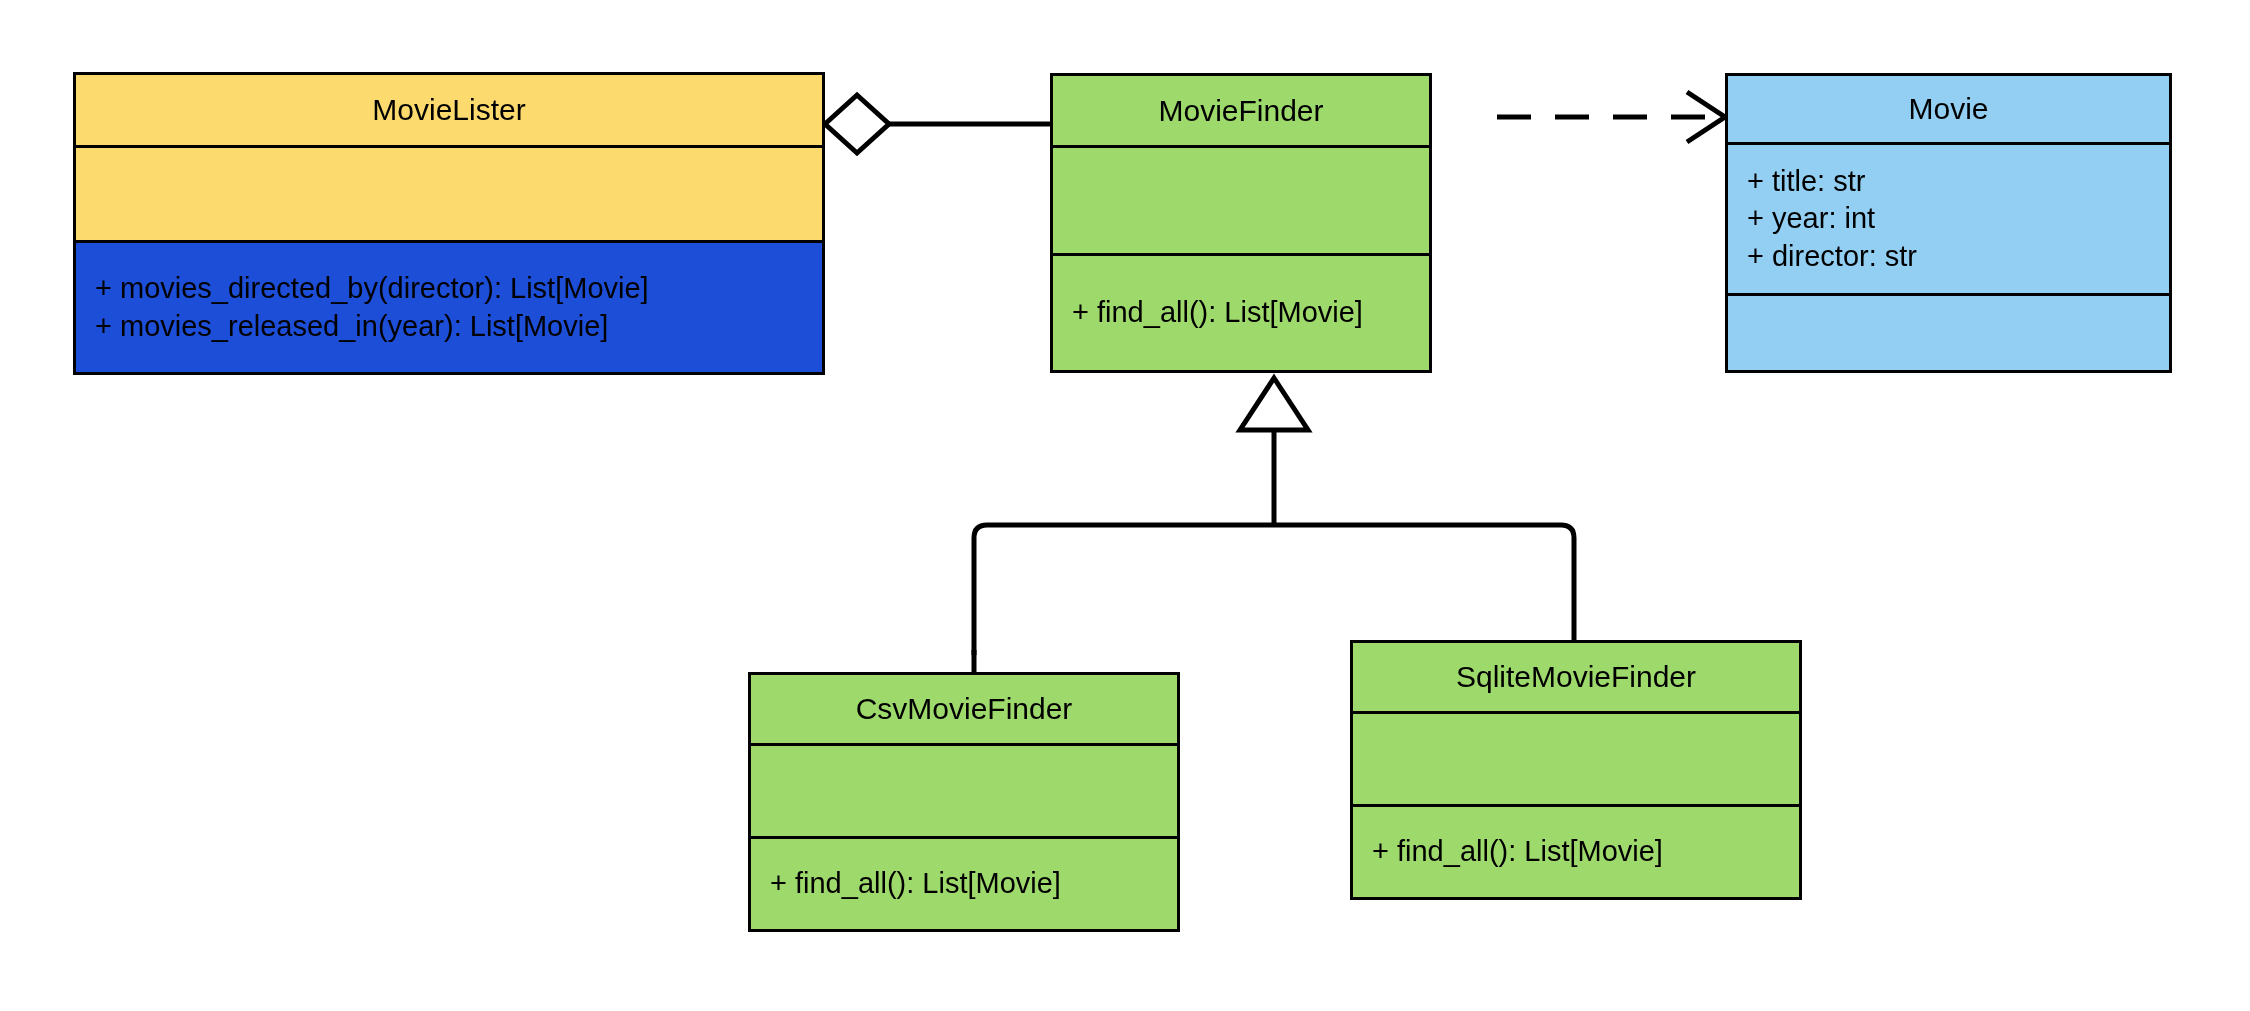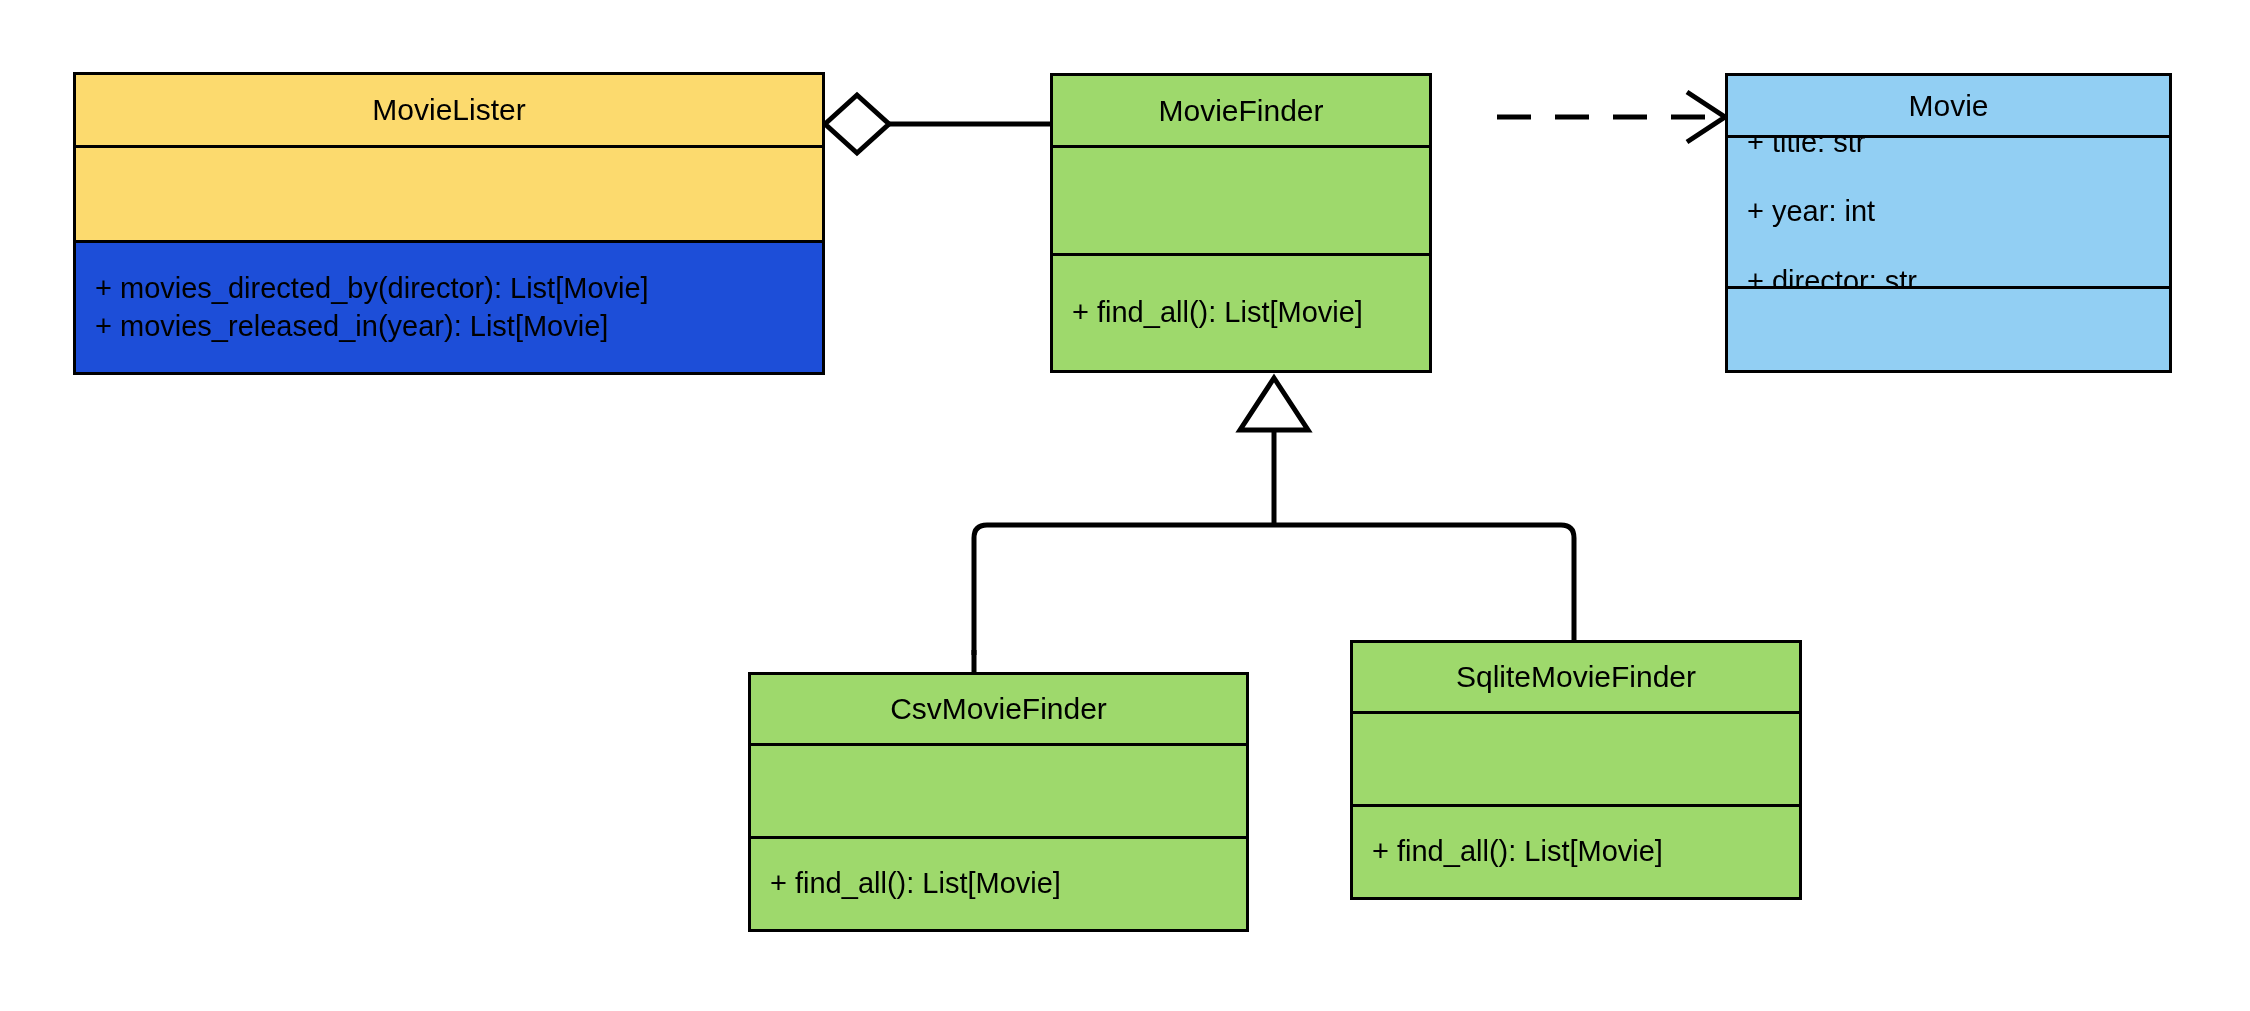--- a/index.html
+++ b/index.html
@@ -111,32 +111,32 @@
     <div class="compartment" style="height:69px; background:#9ED96C;">
       <div class="cls-name">MovieFinder</div>
     </div>
     <div class="compartment empty-compartment" style="height:108px; background:#9ED96C;"></div>
     <div class="compartment member-list" style="height:117px; background:#9ED96C;">
       <div class="member">+ find_all(): List[Movie]</div>
     </div>
   </div>
 
   <div class="uml-class" style="left:1725px; top:73px; width:447px; height:300px; background:#92CFF3;">
-    <div class="compartment" style="height:59px; background:#92CFF3;">
+    <div class="compartment" style="height:66px; background:#92CFF3;">
       <div class="cls-name">Movie</div>
     </div>
-    <div class="compartment member-list" style="height:151px; background:#92CFF3;gap:32px;">
+    <div class="compartment member-list" style="height:151px; background:#92CFF3;">
       <div class="member">+ title: str</div>
       <div class="member">+ year: int</div>
       <div class="member">+ director: str</div>
     </div>
     <div class="compartment empty-compartment" style="height:77px; background:#92CFF3;"></div>
   </div>
 
-  <div class="uml-class" style="left:748px; top:672px; width:501px; height:260px; background:#9ED96C;">
+  <div class="uml-class" style="left:748px; top:672px; width:432px; height:260px; background:#9ED96C;">
     <div class="compartment" style="height:68px; background:#9ED96C;">
       <div class="cls-name">CsvMovieFinder</div>
     </div>
     <div class="compartment empty-compartment" style="height:93px; background:#9ED96C;"></div>
     <div class="compartment member-list" style="height:93px; background:#9ED96C;">
       <div class="member">+ find_all(): List[Movie]</div>
     </div>
   </div>
 
   <div class="uml-class" style="left:1350px; top:640px; width:452px; height:260px; background:#9ED96C;">

